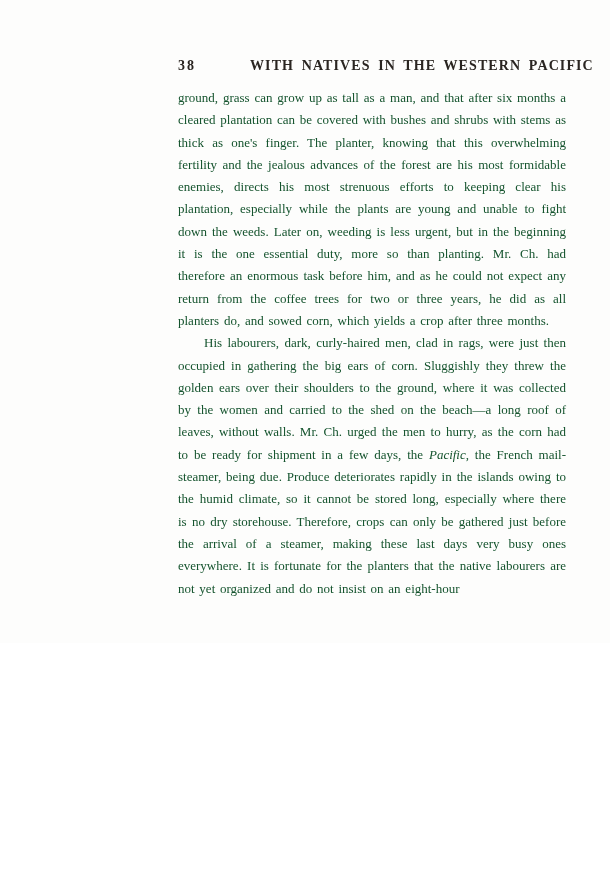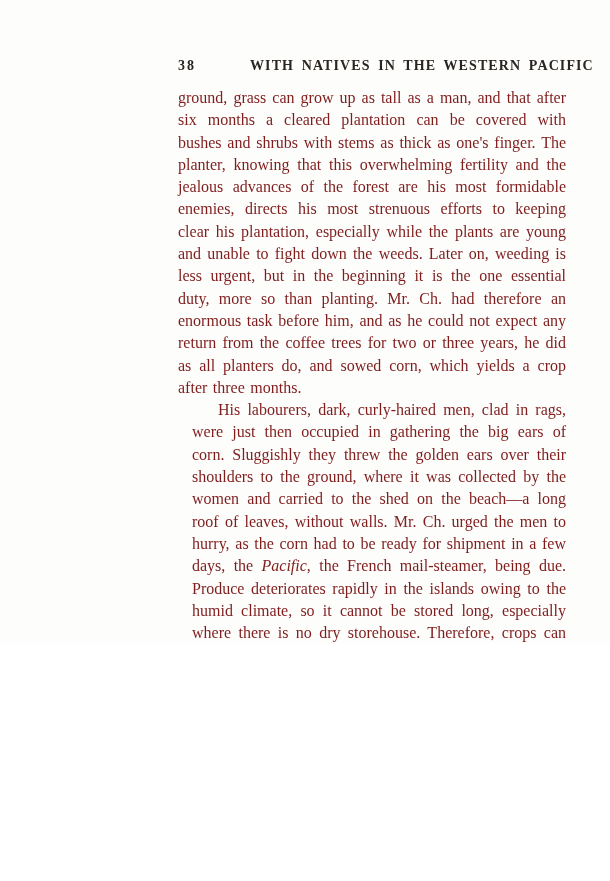--- a/index.html
+++ b/index.html
@@ -35,29 +35,28 @@
     margin-right: 16px;
   }
   .head-title {
     letter-spacing: 1.1px;
     word-spacing: 3px;
     white-space: nowrap;
     margin-left: 38px;
   }
   .body-text p {
     margin: 0;
-    font-size: 16px;
+    font-size: 13px;
     line-height: 22.3px;
     text-align: justify;
-    color: #7f1d1d;
+    color: #14532d;
     word-spacing: 1.5px;
   }
   .body-text p.indented {
     text-indent: 26px;
-    margin-left: 14px;
   }
   .body-text em {
     font-style: italic;
   }
 </style>
 </head>
 <body>
 
 <div class="page">
   <div class="text-block">

